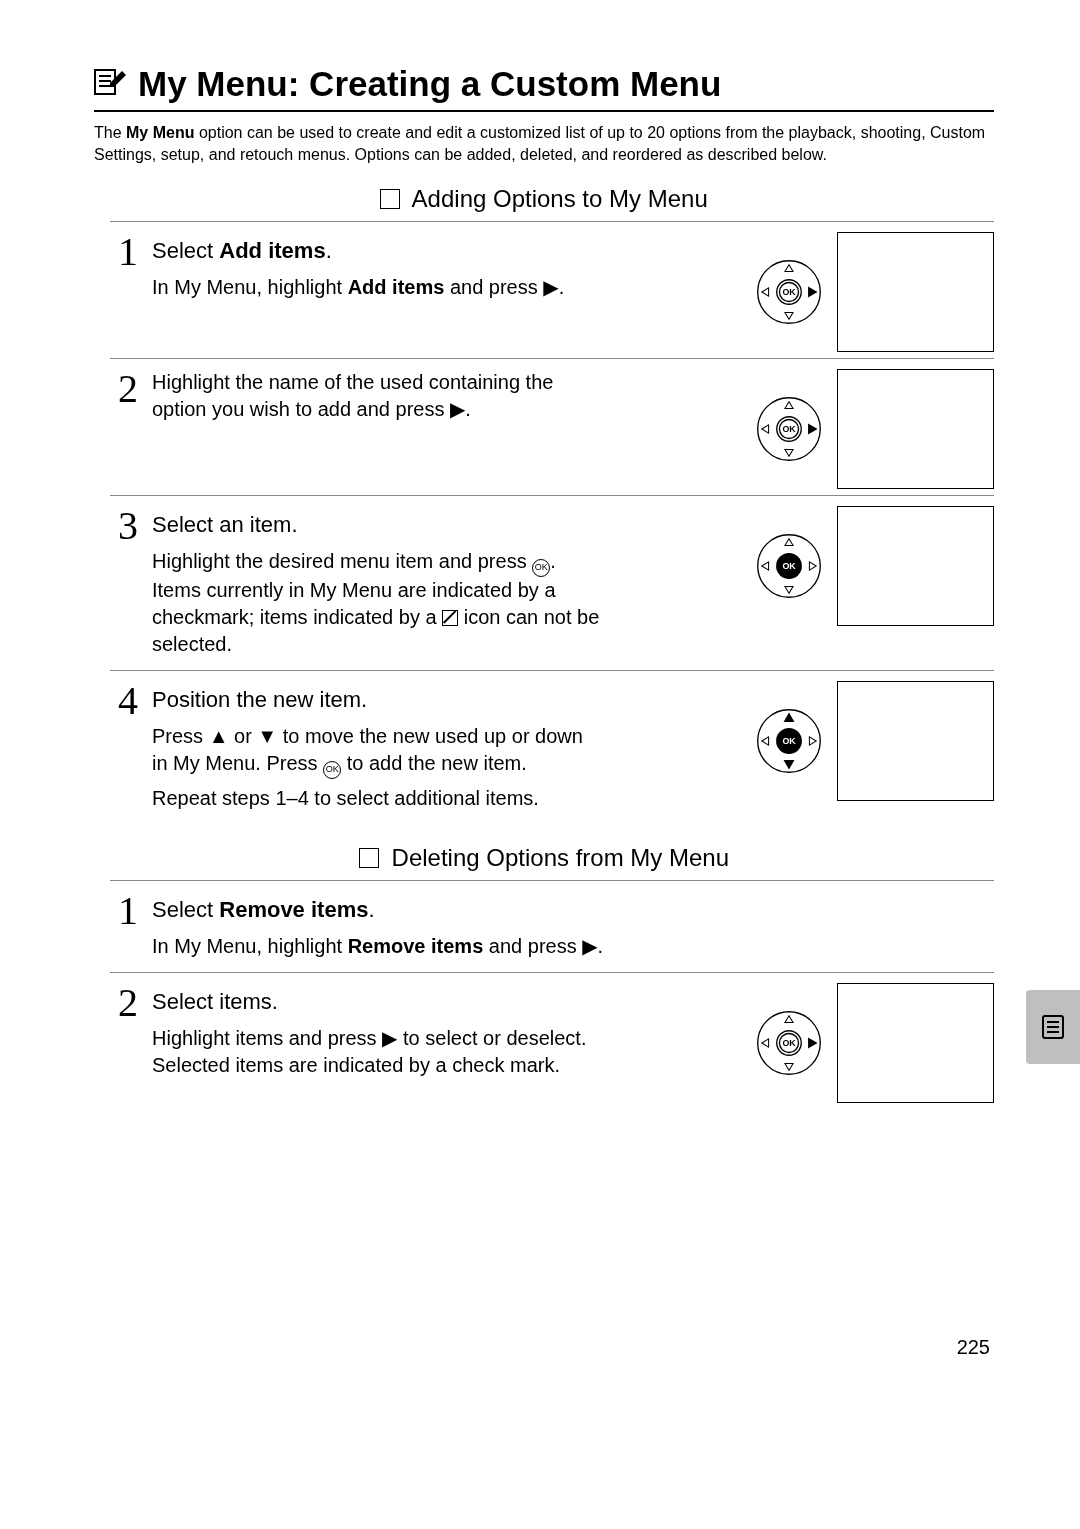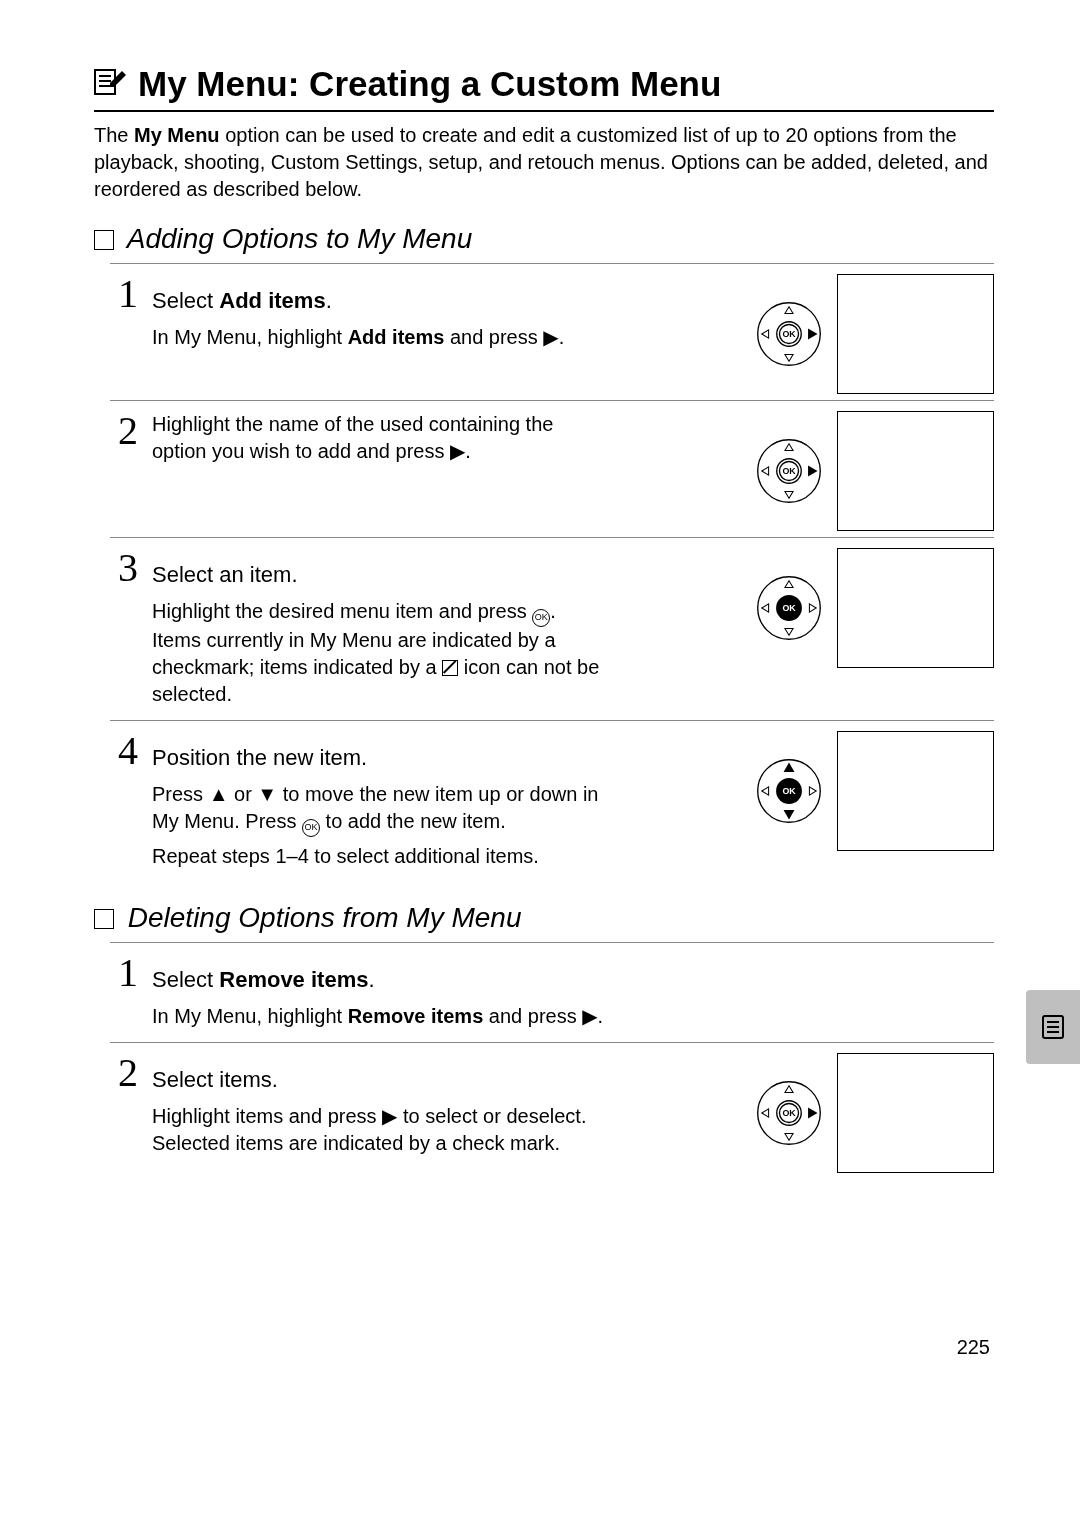--- a/index.html
+++ b/index.html
@@ -25,29 +25,29 @@
     align-items: center;
     border-bottom: 2px solid #000;
     padding-bottom: 6px;
   }
   h1.title .title-icon {
     display: inline-block;
     margin-right: 10px;
     line-height: 1;
   }
   .intro {
-    font-size: 20px;
+    font-size: 16px;
     line-height: 1.35;
     margin: 4px 0 14px 0;
   }
   .intro b { font-weight: 700; }
   .section-title {
-    font-style: italic;
-    font-size: 28px;
+    font-size: 24px;
     margin: 20px 0 8px 0;
+    text-align: center;
   }
   .section-title .bullet {
     font-style: normal;
     display: inline-block;
     margin-right: 6px;
     width: 18px;
     height: 18px;
     border: 1.5px solid #000;
     position: relative;
     top: 2px;
@@ -66,21 +66,21 @@
     width: 36px;
     text-align: center;
     font-family: Georgia, "Times New Roman", serif;
   }
   .step .body {
     flex: 1;
     padding-left: 6px;
   }
   .step .body .heading {
     font-size: 22px;
-    margin: 14px 0 10px 0;
+    margin: 6px 0 10px 0;
   }
   .step .body .desc {
     font-size: 20px;
     line-height: 1.35;
     margin: 0 0 6px 0;
     max-width: 450px;
   }
   .right-area {
     display: flex;
     align-items: center;
@@ -239,21 +239,21 @@
       </svg>
       <div class="screenshot-box"></div>
     </div>
   </div>
 
   <div class="step">
     <div class="num">4</div>
     <div class="body">
       <div class="heading">Position the new item.</div>
       <p class="desc">
-        <span>Press ▲ or ▼ to move the new item up or down in My Menu.  Press </span><span class="okbtn">OK</span><span> to add the new item.</span>
+        <span>Press ▲ or ▼ to move the new used up or down in My Menu.  Press </span><span class="okbtn">OK</span><span> to add the new item.</span>
       </p>
       <p class="desc">Repeat steps 1–4 to select additional items.</p>
     </div>
     <div class="right-area">
       <svg class="dpad" viewBox="0 0 100 100">
         <circle cx="50" cy="50" r="46" fill="none" stroke="#000" stroke-width="2"></circle>
         <circle cx="50" cy="50" r="19" fill="#000"></circle>
         <text x="50" y="55" font-size="13" font-weight="700" text-anchor="middle" fill="#fff">OK</text>
         <polygon points="50,8 42,22 58,22" fill="#000"></polygon>
         <polygon points="50,92 42,78 58,78" fill="#000"></polygon>

